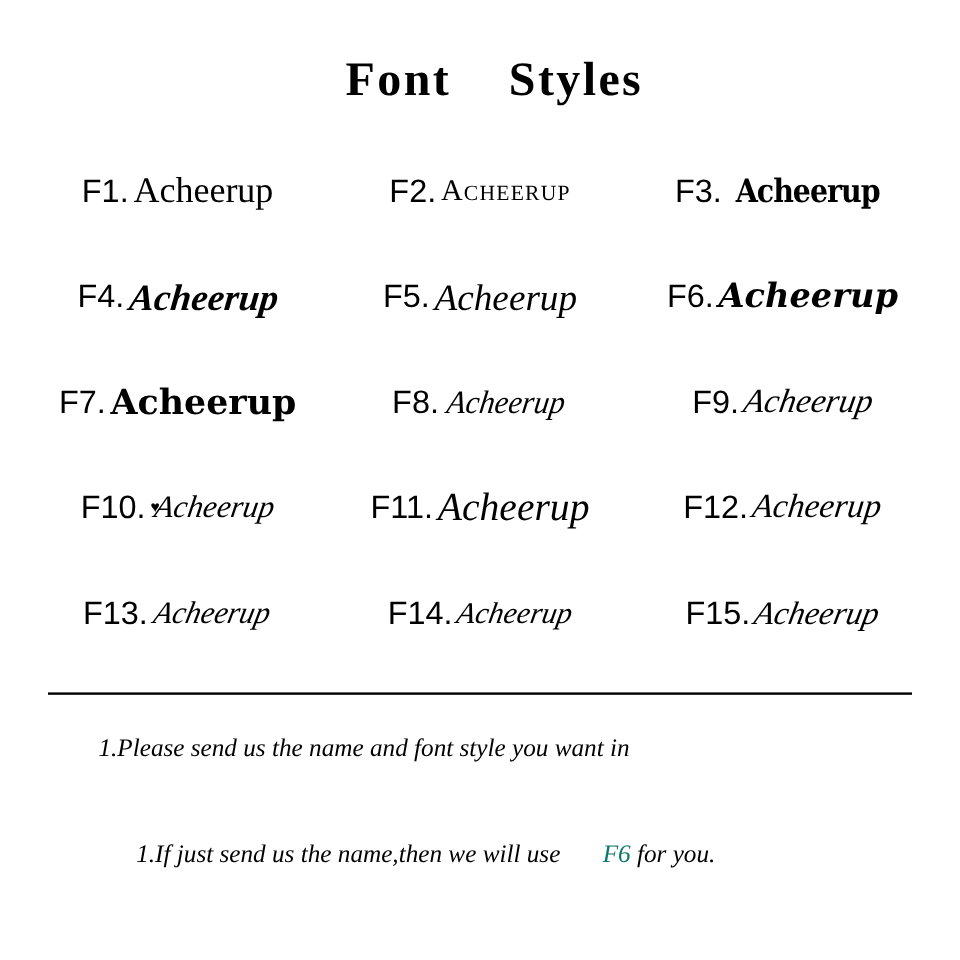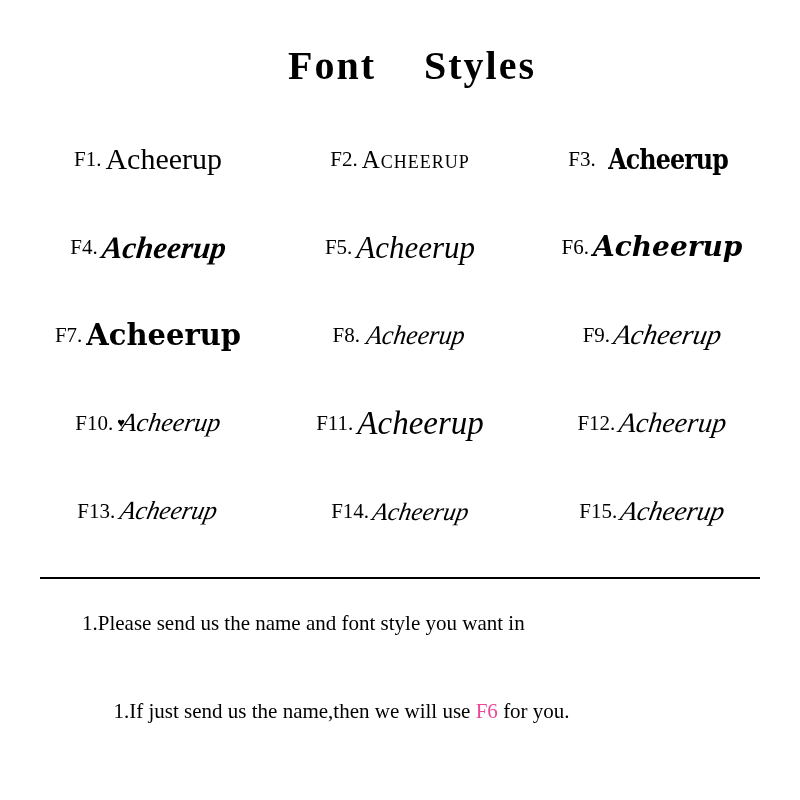--- a/index.html
+++ b/index.html
@@ -47,22 +47,22 @@
     row-gap: 0px;
   }
   .cell {
     display: flex;
     align-items: center;
     justify-content: center;
     overflow: hidden;
     white-space: nowrap;
   }
   .cell .lbl {
-    font-family: Liberation Serif, serif;
-    font-size: 21px;
+    font-family: Liberation Sans, sans-serif;
+    font-size: 27px;
     margin-right: 4px;
     flex: none;
   }
   .cell .smp {
     flex: none;
     line-height: 1;
   }
 
   
   .s1  { font-family: "Liberation Serif", serif; font-size: 30px; }
@@ -98,22 +98,22 @@
     margin: 0;
   }
 
   
   .notes {
     padding: 22px 58px 0 82px;
     font-family: "Liberation Serif", serif;
     font-size: 21px;
     line-height: 44px;
   }
-  .note-line { white-space: pre-wrap; }
-  .accent { color: #ec4899; }
+  .note-line { white-space: pre-wrap; font-style: italic; }
+  .accent { color: #0f766e; margin-left: 30px; }
 </style>
 </head>
 <body>
 
 <div id="page">
 
   <div class="title">Font    Styles</div>
 
   <div class="grid">
 

